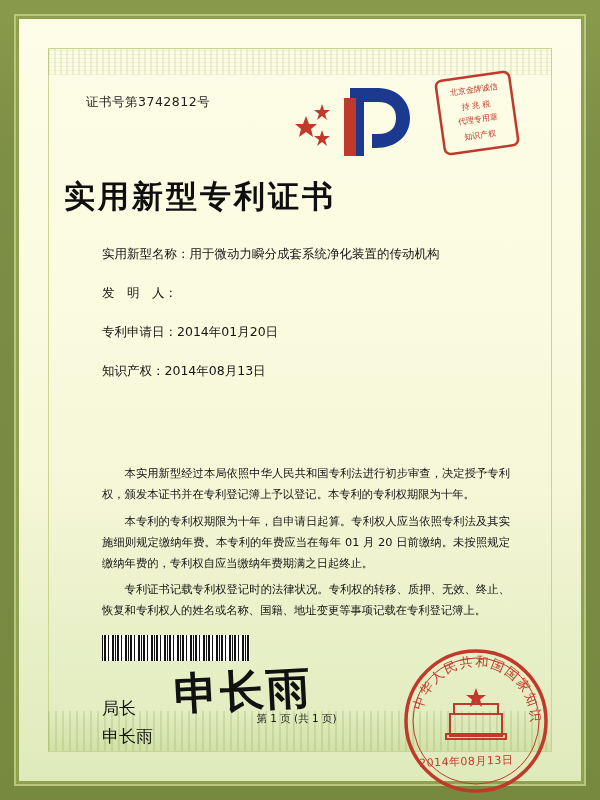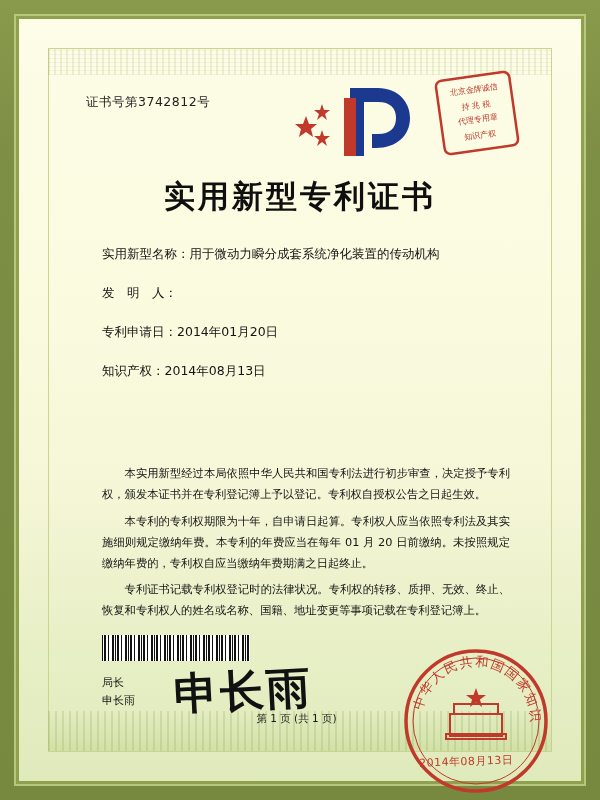--- a/index.html
+++ b/index.html
@@ -52,21 +52,20 @@
   }
   .logo{
     position:absolute;left:222px;top:18px;width:140px;height:80px;
   }
   .seal-topright{
     position:absolute;right:16px;top:6px;width:86px;height:86px;
   }
 
   .title{
     position:absolute;left:0;right:0;top:112px;
-    text-align:center;
     font-family:Liberation Mono, monospace;
     font-weight:bold;
     font-size:31px;
     letter-spacing:3px;
     color:#0f0f0f;
   }
 
   .fields{
     position:absolute;left:38px;right:26px;top:180px;
     font-size:12.5px;color:#141414;line-height:1.6;
@@ -82,22 +81,22 @@
   .body-text p{margin:0 0 6px 0;text-indent:2em;}
 
   .barcode{
     position:absolute;left:38px;top:571px;width:148px;height:26px;
     background:repeating-linear-gradient(90deg,
       #111 0 1px, #fff 1px 2px, #111 2px 4px, #fff 4px 6px,
       #111 6px 7px, #fff 7px 10px, #111 10px 12px, #fff 12px 13px);
   }
 
   .director{
-    position:absolute;left:38px;top:610px;
-    font-size:11px;color:#141414;line-height:1.65;
+    position:absolute;left:38px;top:630px;
+    font-size:17px;color:#141414;line-height:1.65;
   }
   .signature{
     position:absolute;left:110px;top:598px;
     font-family:"DejaVu Serif", serif;
     font-size:44px;
     color:#111;
     letter-spacing:2px;
     transform:rotate(-3deg);
     font-weight:bold;
   }
@@ -169,21 +168,21 @@
           <span class="label">专利申请日：</span>
           <span class="value">2014年01月20日</span>
         </div>
         <div class="field">
           <span class="label">知识产权：</span>
           <span class="value">2014年08月13日</span>
         </div>
       </div>
 
       <div class="body-text">
-        <p>本实用新型经过本局依照中华人民共和国专利法进行初步审查，决定授予专利权，颁发本证书并在专利登记簿上予以登记。专利权自授权公告之日起生效。</p>
+        <p>本实用新型经过本局依照中华人民共和国专利法进行初步审查，决定授予专利权，颁发本证书并在专利登记簿上予以登记。本专利的专利权期限为十年。</p>
         <p>本专利的专利权期限为十年，自申请日起算。专利权人应当依照专利法及其实施细则规定缴纳年费。本专利的年费应当在每年 01 月 20 日前缴纳。未按照规定缴纳年费的，专利权自应当缴纳年费期满之日起终止。</p>
         <p>专利证书记载专利权登记时的法律状况。专利权的转移、质押、无效、终止、恢复和专利权人的姓名或名称、国籍、地址变更等事项记载在专利登记簿上。</p>
       </div>
 
       <div class="barcode"></div>
 
       <div class="director">
         <div>局长</div>
         <div>申长雨</div>
       </div>

